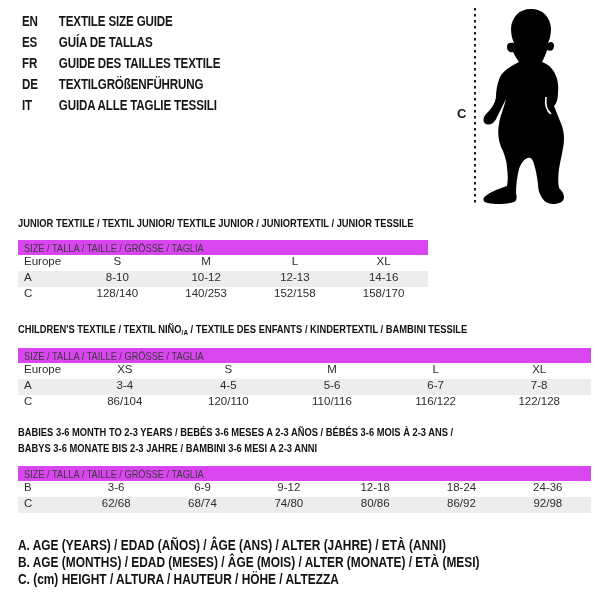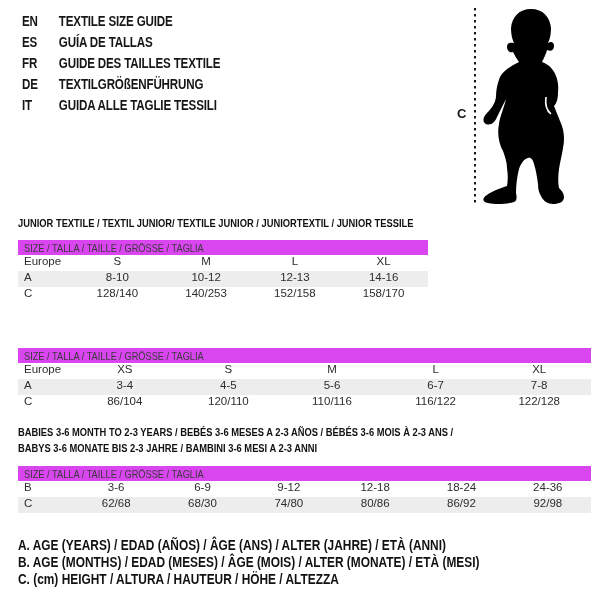--- a/index.html
+++ b/index.html
@@ -122,20 +122,23 @@
     </div>
     <div class="t-row">
       <span class="t-label">C</span>
       <span class="t-cell">128/140</span>
       <span class="t-cell">140/253</span>
       <span class="t-cell">152/158</span>
       <span class="t-cell">158/170</span>
     </div>
   </div>
 
+  <div class="sec-title t2">
+    <span class="cond"><span>CHILDREN'S TEXTILE / TEXTIL NIÑO</span><span class="sub">/A</span><span> / TEXTILE DES ENFANTS / KINDERTEXTIL / BAMBINI TESSILE</span></span>
+  </div>
   <div class="size-table tbl-children">
     <div class="size-bar">
       <span class="cond">SIZE / TALLA / TAILLE / GRÖSSE / TAGLIA</span>
     </div>
     <div class="t-row">
       <span class="t-label">Europe</span>
       <span class="t-cell">XS</span>
       <span class="t-cell">S</span>
       <span class="t-cell">M</span>
       <span class="t-cell">L</span>
@@ -172,21 +175,21 @@
       <span class="t-cell">3-6</span>
       <span class="t-cell">6-9</span>
       <span class="t-cell">9-12</span>
       <span class="t-cell">12-18</span>
       <span class="t-cell">18-24</span>
       <span class="t-cell">24-36</span>
     </div>
     <div class="t-row shaded">
       <span class="t-label">C</span>
       <span class="t-cell">62/68</span>
-      <span class="t-cell">68/30</span>
+      <span class="t-cell">68/74</span>
       <span class="t-cell">74/80</span>
       <span class="t-cell">80/86</span>
       <span class="t-cell">86/92</span>
       <span class="t-cell">92/98</span>
     </div>
   </div>
 
   <div class="notes">
     <div class="note-line">
         <span class="cond">A. AGE (YEARS) / EDAD (AÑOS) / ÂGE (ANS) / ALTER (JAHRE) / ETÀ (ANNI)</span>

